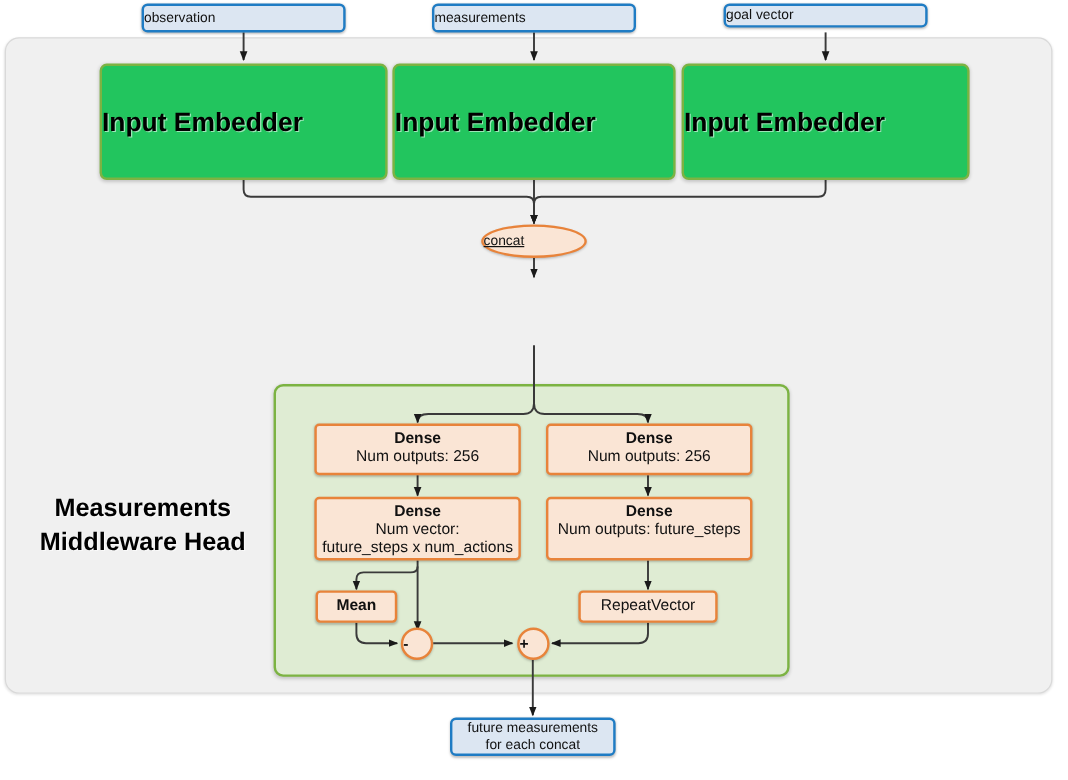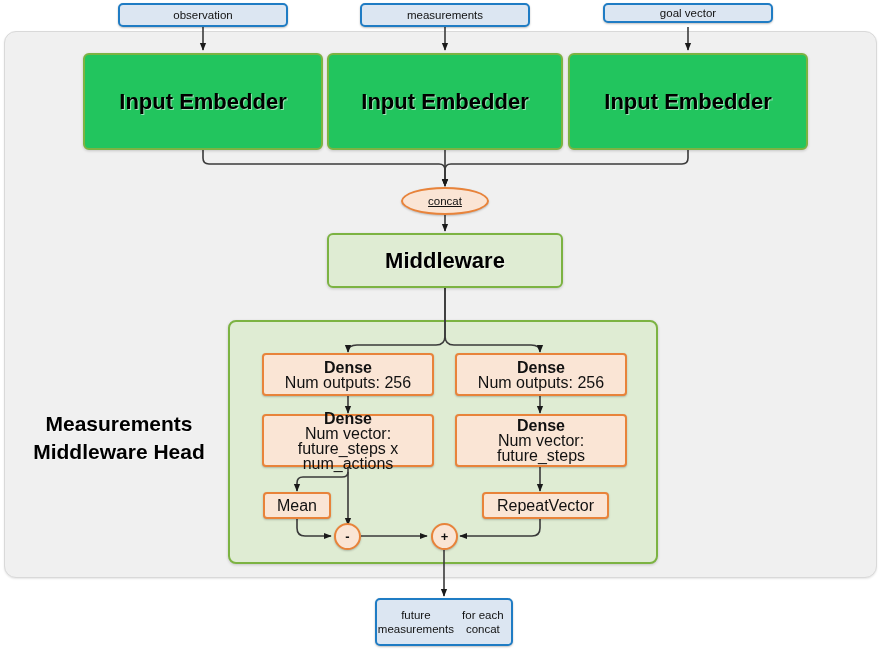--- a/index.html
+++ b/index.html
@@ -25,21 +25,21 @@
     width: 890px;
     height: 650px;
     pointer-events: none;
     z-index: 5;
   }
   .node {
     position: absolute;
     box-sizing: border-box;
     display: flex;
     align-items: center;
-    justify-content: center;
+    justify-content: flex-start;
     text-align: center;
     z-index: 6;
   }
   
   .outer-container {
     position: absolute;
     left: 4px;
     top: 31px;
     width: 871px;
     height: 545px;
@@ -91,21 +91,21 @@
     box-shadow: 0 1px 3px rgba(0,0,0,0.18);
     box-sizing: border-box;
     z-index: 2;
   }
   
   .op-box {
     background: #fae5d5;
     border: 2px solid #e8833a;
     border-radius: 4px;
     box-shadow: 0 1px 2px rgba(0,0,0,0.22);
-    font-size: 16px;
+    font-size: 13px;
     color: #111111;
     flex-direction: column;
     line-height: 15px;
     padding: 2px 4px;
   }
   .op-box .ttl {
     font-weight: bold;
   }
   
   .ellipse {
@@ -210,23 +210,20 @@
     <span>Input Embedder</span>
   </div>
   <div class="node embedder" style="left:568px; top:53px; width:240px; height:97px;">
     <span>Input Embedder</span>
   </div>
 
   <div class="node ellipse" style="left:401px; top:187px; width:88px; height:28px;">
     <span>concat</span>
   </div>
 
-  <div class="node middleware" style="left:327px; top:233px; width:236px; height:55px;">
-    <span>Middleware</span>
-  </div>
 
   <div class="head-label">
     <div>Measurements</div>
     <div>Middleware Head</div>
   </div>
 
   <div class="node op-box" style="left:262px; top:353px; width:172px; height:43px;">
     <span class="ttl">Dense</span>
     <span>Num outputs: 256</span>
   </div>
@@ -237,37 +234,37 @@
   </div>
 
   <div class="node op-box" style="left:262px; top:414px; width:172px; height:53px;">
     <span class="ttl">Dense</span>
     <span>Num vector:</span>
     <span>future_steps x num_actions</span>
   </div>
 
   <div class="node op-box" style="left:455px; top:414px; width:172px; height:53px;">
     <span class="ttl">Dense</span>
-    <span>Num vector: future_steps</span>
-  </div>
-
-  <div class="node op-box" style="left:263px; top:492px; width:68px; height:27px;">
+    <span>Num outputs: future_steps</span>
+  </div>
+
+  <div class="node op-box" style="left:263px; top:492px; width:68px; height:27px;font-weight:bold;">
     <span>Mean</span>
   </div>
 
-  <div class="node op-box" style="left:482px; top:492px; width:127px; height:27px;">
+  <div class="node op-box" style="left:482px; top:492px; width:116px; height:27px;">
     <span>RepeatVector</span>
   </div>
 
   <div class="node op-circle" style="left:334px; top:523px; width:27px; height:27px;">
     <span>-</span>
   </div>
 
   <div class="node op-circle" style="left:431px; top:523px; width:27px; height:27px;">
     <span>+</span>
   </div>
 
-  <div class="node io-box" style="left:375px; top:598px; width:138px; height:48px; flex-direction:row;">
+  <div class="node io-box" style="left:375px; top:598px; width:138px; height:32px; flex-direction:column;">
     <span>future measurements</span>
     <span>for each concat</span>
   </div>
 
 </div>
 
 </body></html>

